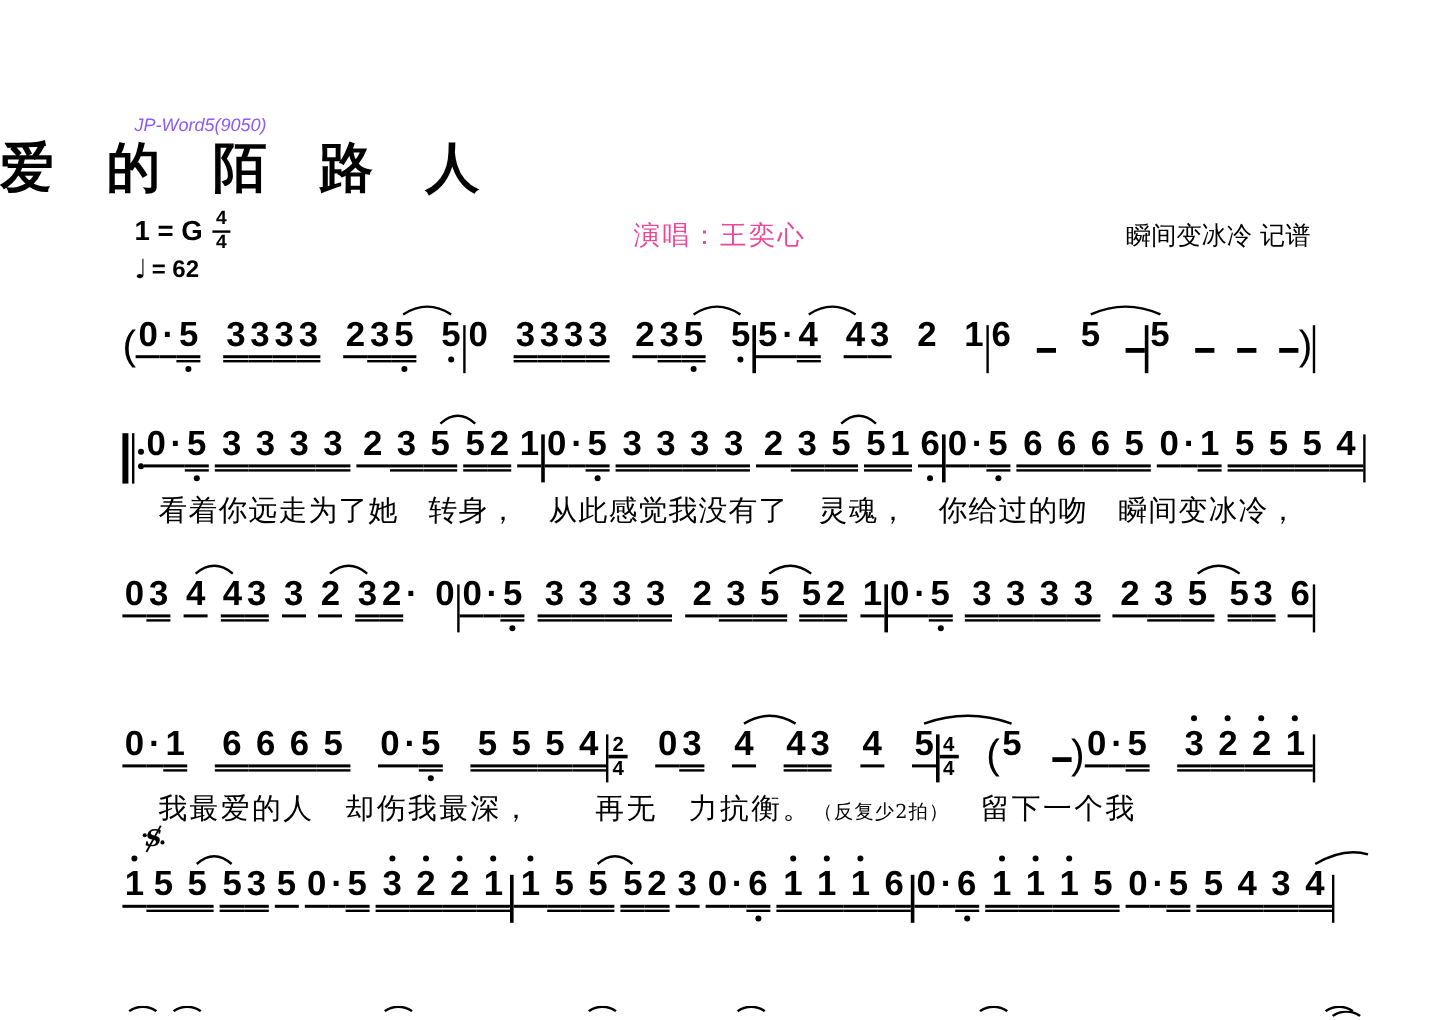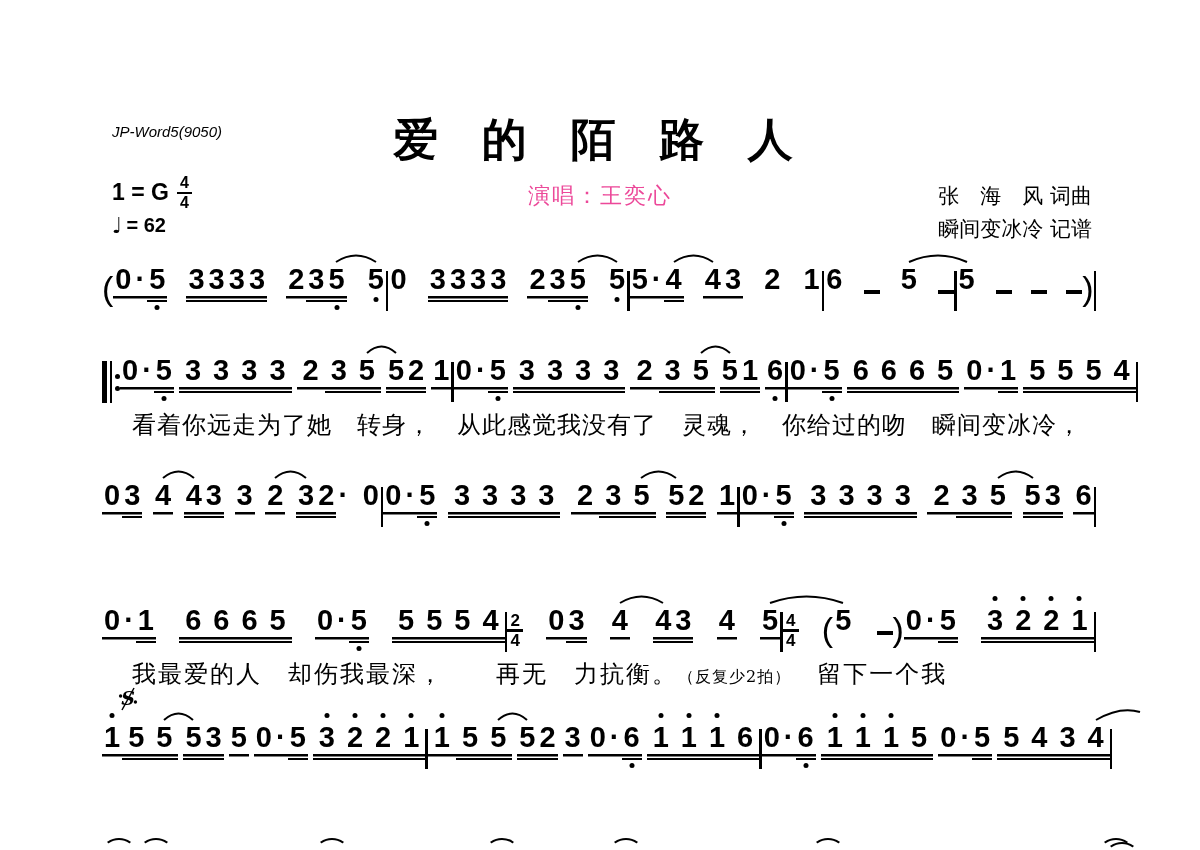--- a/index.html
+++ b/index.html
@@ -1,22 +1,22 @@
 <!DOCTYPE html>
 <html><head>
 <meta charset="utf-8">
 <style>
   html,body{margin:0;padding:0;}
   body{width:1200px;height:850px;background:#ffffff;color:#000;overflow:hidden;
        font-family:"Liberation Sans",sans-serif;position:relative;}
   .page{position:absolute;inset:0;background:#fff;}
 
-  .watermark{position:absolute;left:112px;top:123px;font-size:15px;font-style:italic;
-             font-family:"Liberation Sans",sans-serif;color:#000000;}
-  .title{position:absolute;left:0;right:0;top:110px;text-align:center;
+  .watermark{position:absolute;left:112px;top:96px;font-size:15px;font-style:italic;
+             font-family:"Liberation Sans",sans-serif;color:#8b5cf6;}
+  .title{position:absolute;left:0;right:0;top:110px;
          font-family:"DejaVu Serif",serif;font-weight:bold;font-size:45px;letter-spacing:14px;}
   .subtitle{position:absolute;left:0;right:0;top:181px;text-align:center;
             font-family:"DejaVu Serif",serif;font-size:22px;color:#ec4899;letter-spacing:2px;}
   .credits{position:absolute;right:108px;top:180px;text-align:left;
            font-family:"DejaVu Serif",serif;font-size:21px;line-height:33px;}
   .keysig{position:absolute;left:112px;top:176px;display:flex;align-items:center;gap:8px;
           font-weight:bold;font-size:23px;}
   .frac{display:inline-flex;flex-direction:column;align-items:center;font-size:16px;
         line-height:14px;font-weight:bold;}
   .frac .fbar{width:15px;height:2.5px;background:#000;margin:1.5px 0;}
@@ -69,21 +69,20 @@
 <body>
 
 <div class="page">
 
   <div class="watermark">JP-Word5(9050)</div>
 
   <div class="title">爱 的 陌 路 人</div>
   <div class="subtitle">演唱：王奕心</div>
 
   <div class="credits">
-    <div>张　海　风 词曲</div>
     <div>瞬间变冰冷 记谱</div>
   </div>
 
   <div class="keysig">
     <span>1 = G</span>
     <span class="frac">
       <span>4</span>
       <span class="fbar"></span>
       <span>4</span>
     </span>

